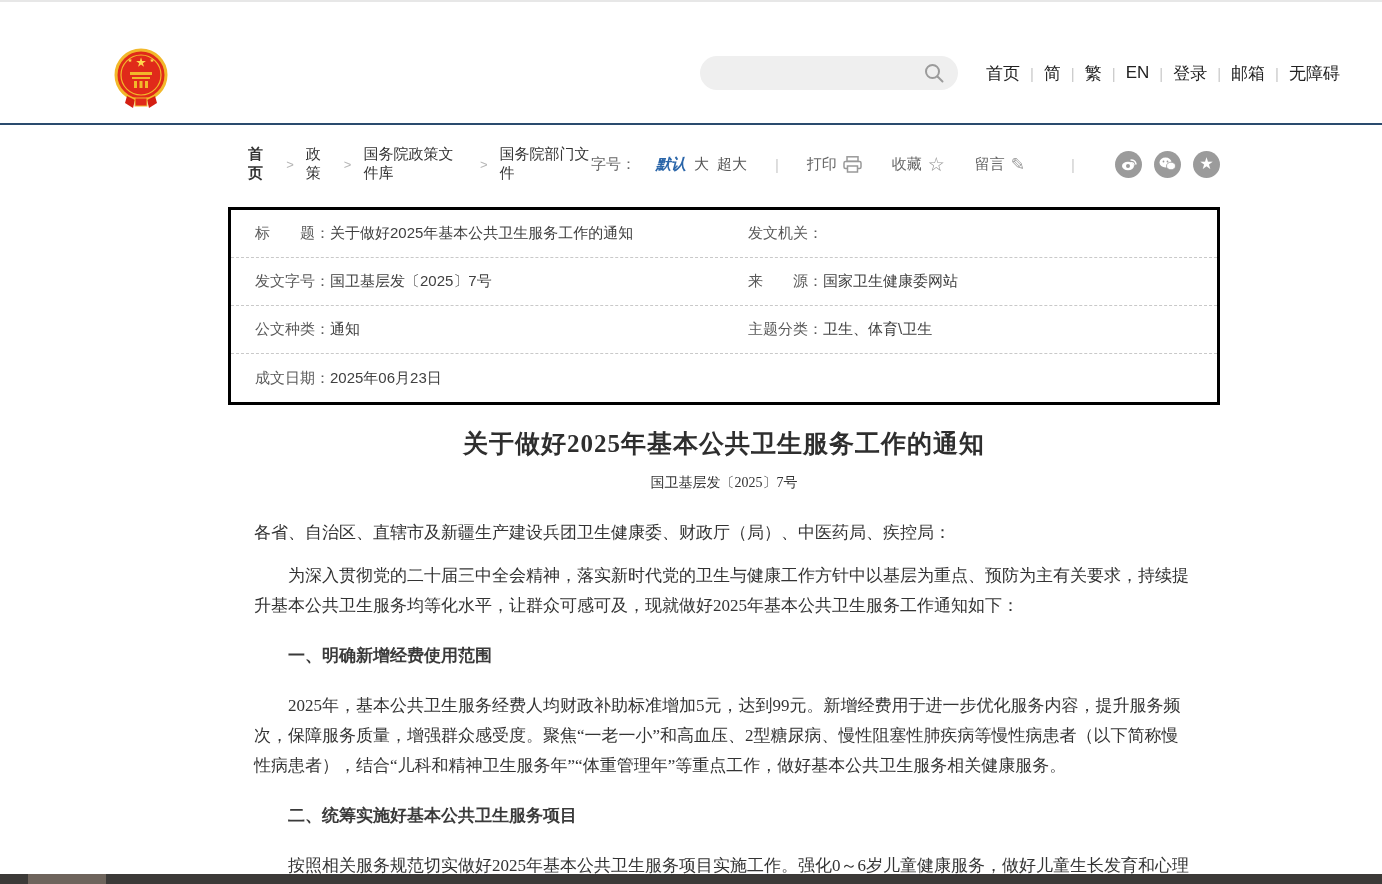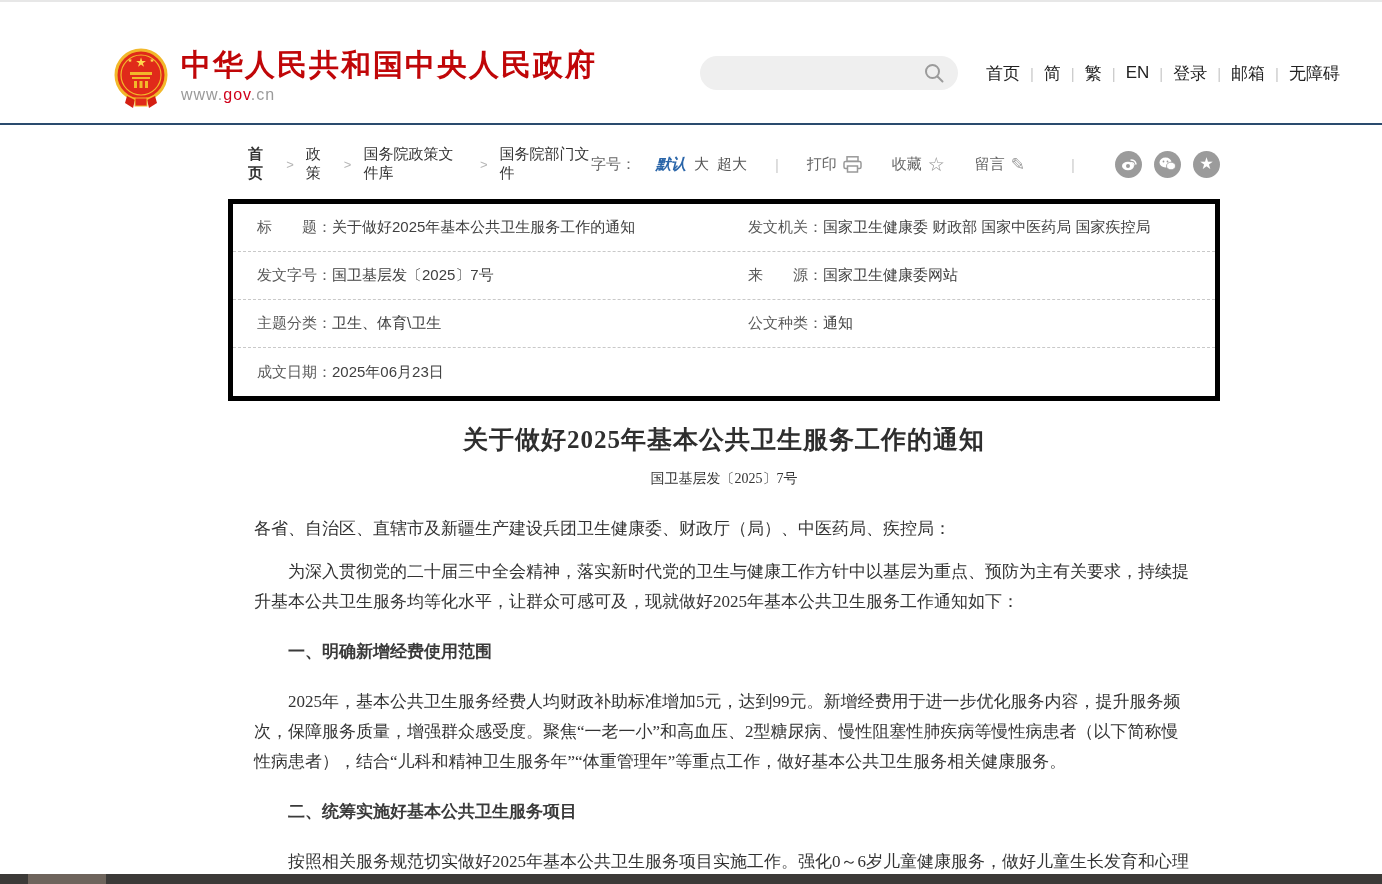--- a/index.html
+++ b/index.html
@@ -39,21 +39,21 @@
   .fs-opt.active { color:#2b66a9; font-weight:bold;font-style:italic; }
   .tool-sep { color:#ccc; margin:0 16px; }
   .tool-item { display:flex; align-items:center; color:#666; cursor:pointer; margin-right:18px; }
   .tool-item .glyph { margin-left:6px; color:#999; font-size:17px; line-height:1; }
   .share-group { display:flex; align-items:center; }
   .share-circle { width:27px; height:27px; border-radius:50%; background:#9b9b9b; color:#fff;
     display:flex; align-items:center; justify-content:center; margin-left:12px; cursor:pointer;
     font-size:14px; }
 
   
-  .meta-box { border:5px solid #000000; margin-top:2px; }
+  .meta-box { border:3px solid #000000; margin-top:10px; }
   .meta-row { display:flex; min-height:48px; align-items:center;
     border-bottom:1px dashed #c9c9c9; font-size:15px; }
   .meta-row:last-child { border-bottom:none; }
   .meta-cell { width:50%; padding:14px 10px 14px 24px; display:flex; align-items:flex-start; }
   .meta-label { color:#595959; white-space:pre; flex:none; }
   .meta-value { color:#404040; }
 
   
   .article { padding:0 26px; font-family:"Liberation Serif", serif; }
   .article-title { text-align:center; font-size:25px; font-weight:bold; color:#2e2e2e;
@@ -88,24 +88,20 @@
       <text x="39" y="14" text-anchor="middle" font-size="5" fill="#ffd84d">★</text>
       <rect x="17" y="24" width="22" height="3" fill="#f2b82a"></rect>
       <rect x="19" y="29" width="18" height="2" fill="#f2b82a"></rect>
       <rect x="21" y="33" width="3" height="7" fill="#f2b82a"></rect>
       <rect x="26.5" y="33" width="3" height="7" fill="#f2b82a"></rect>
       <rect x="32" y="33" width="3" height="7" fill="#f2b82a"></rect>
       <path d="M14 48 L22 52 L20 60 L12 55 Z" fill="#d41f12"></path>
       <path d="M42 48 L34 52 L36 60 L44 55 Z" fill="#d41f12"></path>
       <rect x="22" y="50" width="12" height="8" fill="#e02a1a" stroke="#f2b82a" stroke-width="1"></rect>
     </svg>
-    <div>
-      <div class="site-title">中华人民共和国中央人民政府</div>
-      <div class="site-url"><span>www.</span><span class="gov">gov</span><span>.cn</span></div>
-    </div>
   </div>
   <div class="header-right">
     <div class="search-box">
       <input type="text" placeholder="" style="">
       <svg class="search-icon" viewBox="0 0 20 20">
         <circle cx="8.5" cy="8.5" r="6.5" fill="none" stroke="#9b9b9b" stroke-width="2"></circle>
         <line x1="13.5" y1="13.5" x2="18.5" y2="18.5" stroke="#9b9b9b" stroke-width="2" stroke-linecap="round"></line>
       </svg>
     </div>
     <nav class="top-nav">
@@ -184,41 +180,40 @@
   </div>
 
   <div class="meta-box" id="meta-box">
       <div class="meta-row">
         <div class="meta-cell">
           <span class="meta-label">标　　题：</span>
           <span class="meta-value">关于做好2025年基本公共卫生服务工作的通知</span>
         </div>
         <div class="meta-cell">
           <span class="meta-label">发文机关：</span>
-          <span class="meta-value">国家卫生健康委 财政部 国家中医药局 国家疾控局</span>
         </div>
       </div>
       <div class="meta-row">
         <div class="meta-cell">
           <span class="meta-label">发文字号：</span>
           <span class="meta-value">国卫基层发〔2025〕7号</span>
         </div>
         <div class="meta-cell">
           <span class="meta-label">来　　源：</span>
           <span class="meta-value">国家卫生健康委网站</span>
         </div>
       </div>
       <div class="meta-row">
         <div class="meta-cell">
+          <span class="meta-label">公文种类：</span>
+          <span class="meta-value">通知</span>
+        </div>
+        <div class="meta-cell">
           <span class="meta-label">主题分类：</span>
           <span class="meta-value">卫生、体育\卫生</span>
-        </div>
-        <div class="meta-cell">
-          <span class="meta-label">公文种类：</span>
-          <span class="meta-value">通知</span>
         </div>
       </div>
       <div class="meta-row">
         <div class="meta-cell">
           <span class="meta-label">成文日期：</span>
           <span class="meta-value">2025年06月23日</span>
         </div>
         <div class="meta-cell"></div>
       </div>
     </div>

